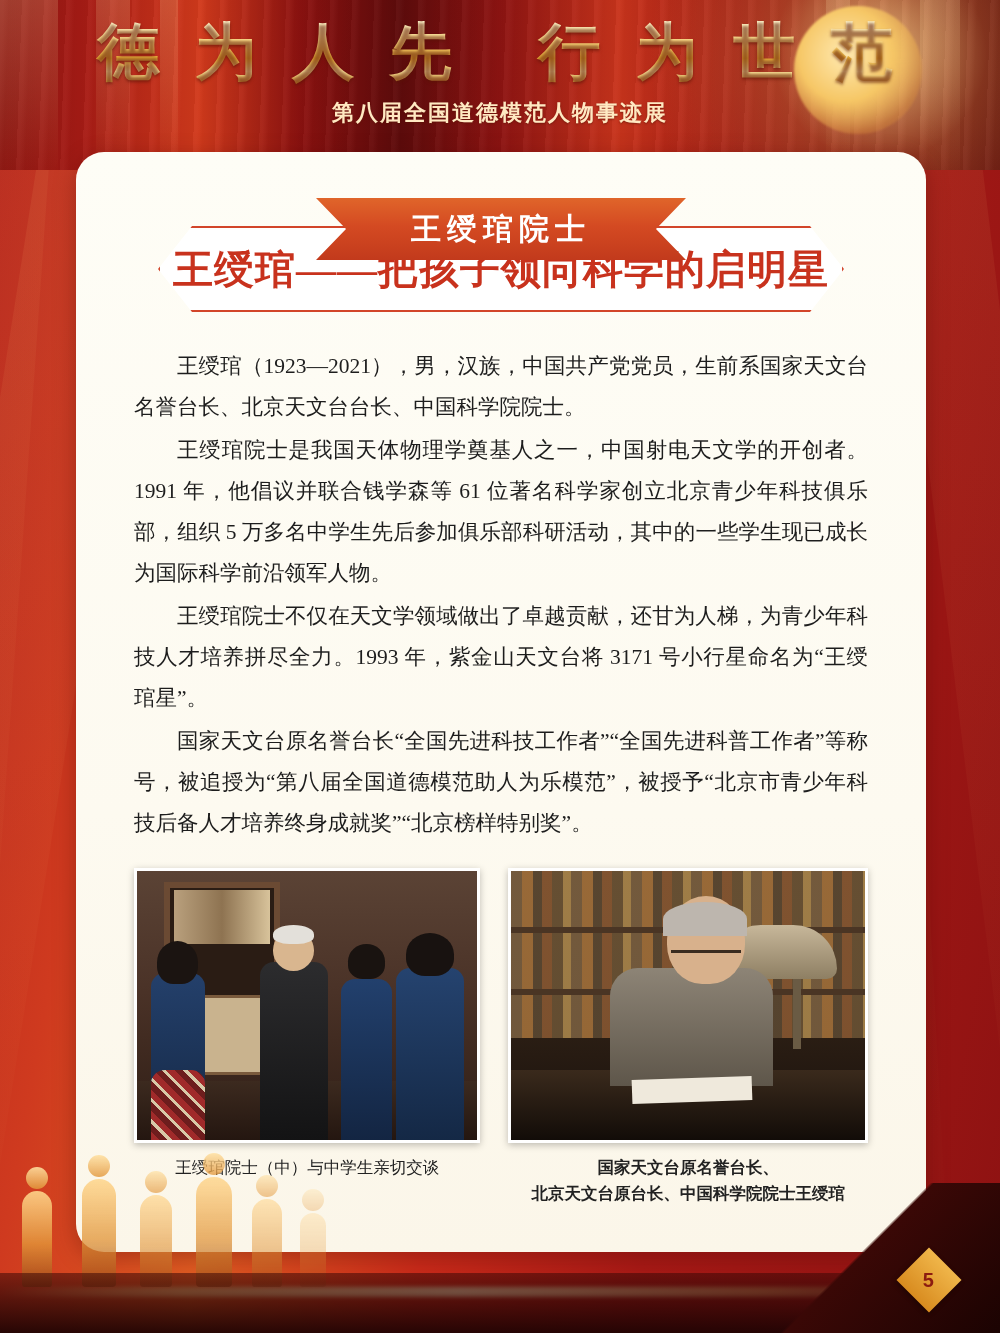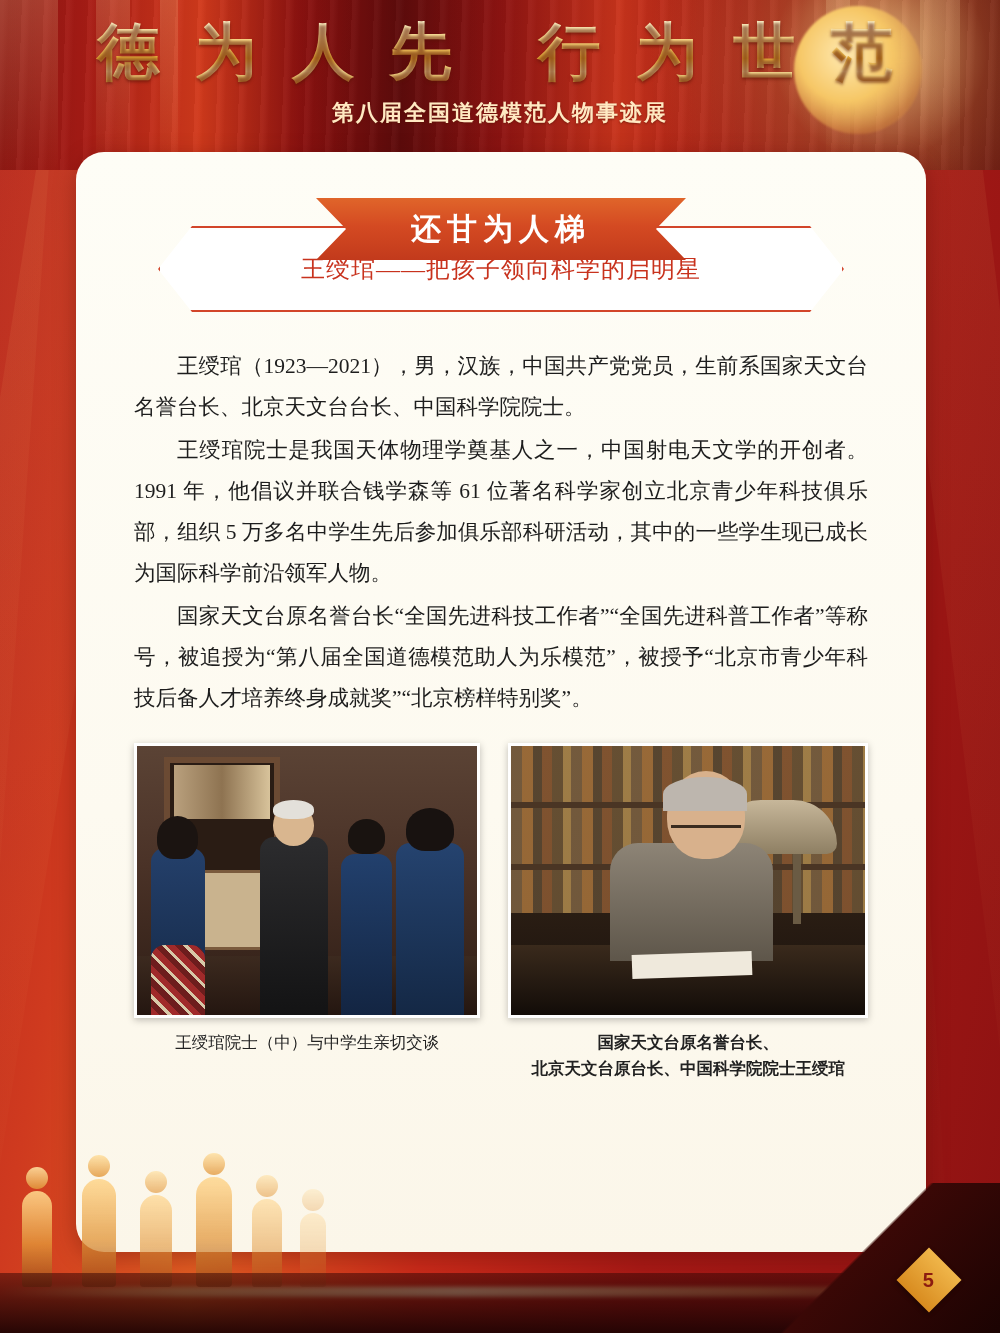--- a/index.html
+++ b/index.html
@@ -99,21 +99,21 @@
     width: 686px; height: 86px;
     border: 2px solid #d2452a;
     background: #fff;
     clip-path: polygon(34px 0, calc(100% - 34px) 0, 100% 50%, calc(100% - 34px) 100%, 34px 100%, 0 50%);
   }
   .hex-inner-text {
     position: absolute;
     left: 82px; top: 28px;
     width: 686px; height: 86px;
     display: flex; align-items: center; justify-content: center;
-    font-size: 24px; font-weight: 400; color: #c8321d;
+    font-size: 40px; font-weight: 700; color: #c8321d;
     letter-spacing: 1px;
   }
   .ribbon {
     position: absolute;
     left: 50%; transform: translateX(-50%);
     top: 0;
     width: 370px; height: 62px;
     background: linear-gradient(180deg, #e0652a 0%, #d44a22 45%, #c23a1c 100%);
     clip-path: polygon(0 0, 100% 0, calc(100% - 30px) 50%, 100% 100%, 0 100%, 30px 50%);
     display: flex; align-items: center; justify-content: center;
@@ -258,26 +258,27 @@
     <div class="main-title">德 为 人 先   行 为 世 范</div>
     <div class="sub-title">第八届全国道德模范人物事迹展</div>
   </div>
 </div>
 
 <div class="card">
 
   <div class="ribbon-wrap">
     <div class="hex-outline"></div>
     <div class="hex-inner-text">王绶琯——把孩子领向科学的启明星</div>
-    <div class="ribbon">还甘为人梯</div>
+    <div class="ribbon">王绶琯院士</div>
   </div>
 
   <div class="body-text">
     <p>王绶琯（1923—2021），男，汉族，中国共产党党员，生前系国家天文台名誉台长、北京天文台台长、中国科学院院士。</p>
     <p>王绶琯院士是我国天体物理学奠基人之一，中国射电天文学的开创者。1991 年，他倡议并联合钱学森等 61 位著名科学家创立北京青少年科技俱乐部，组织 5 万多名中学生先后参加俱乐部科研活动，其中的一些学生现已成长为国际科学前沿领军人物。</p>
+    <p>王绶琯院士不仅在天文学领域做出了卓越贡献，还甘为人梯，为青少年科技人才培养拼尽全力。1993 年，紫金山天文台将 3171 号小行星命名为“王绶琯星”。</p>
     <p>国家天文台原名誉台长“全国先进科技工作者”“全国先进科普工作者”等称号，被追授为“第八届全国道德模范助人为乐模范”，被授予“北京市青少年科技后备人才培养终身成就奖”“北京榜样特别奖”。</p>
   </div>
 
   <div class="photos">
 
     <div class="photo-block">
       <div class="photo-frame ph1">
         <div class="wallpanel"></div>
         <div class="shelfimg"></div>
         <div class="board"></div>

